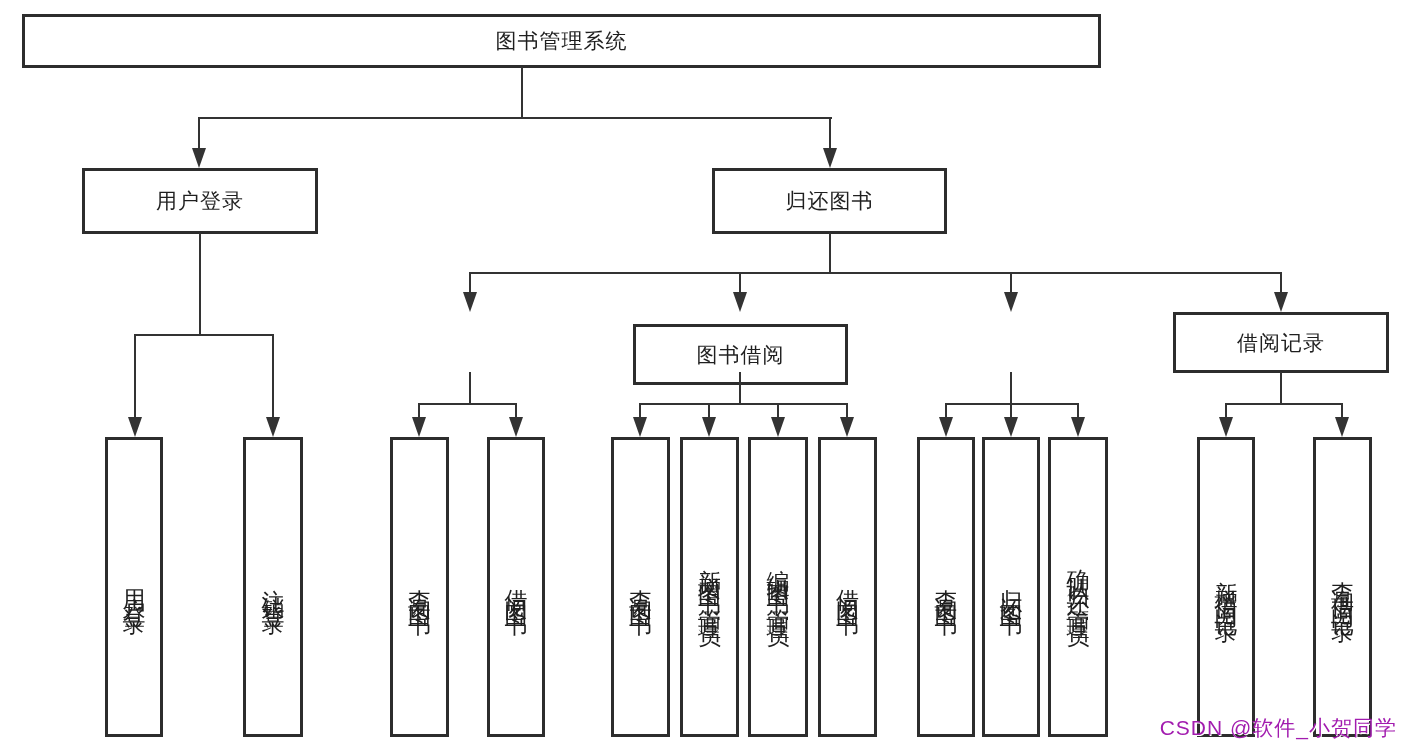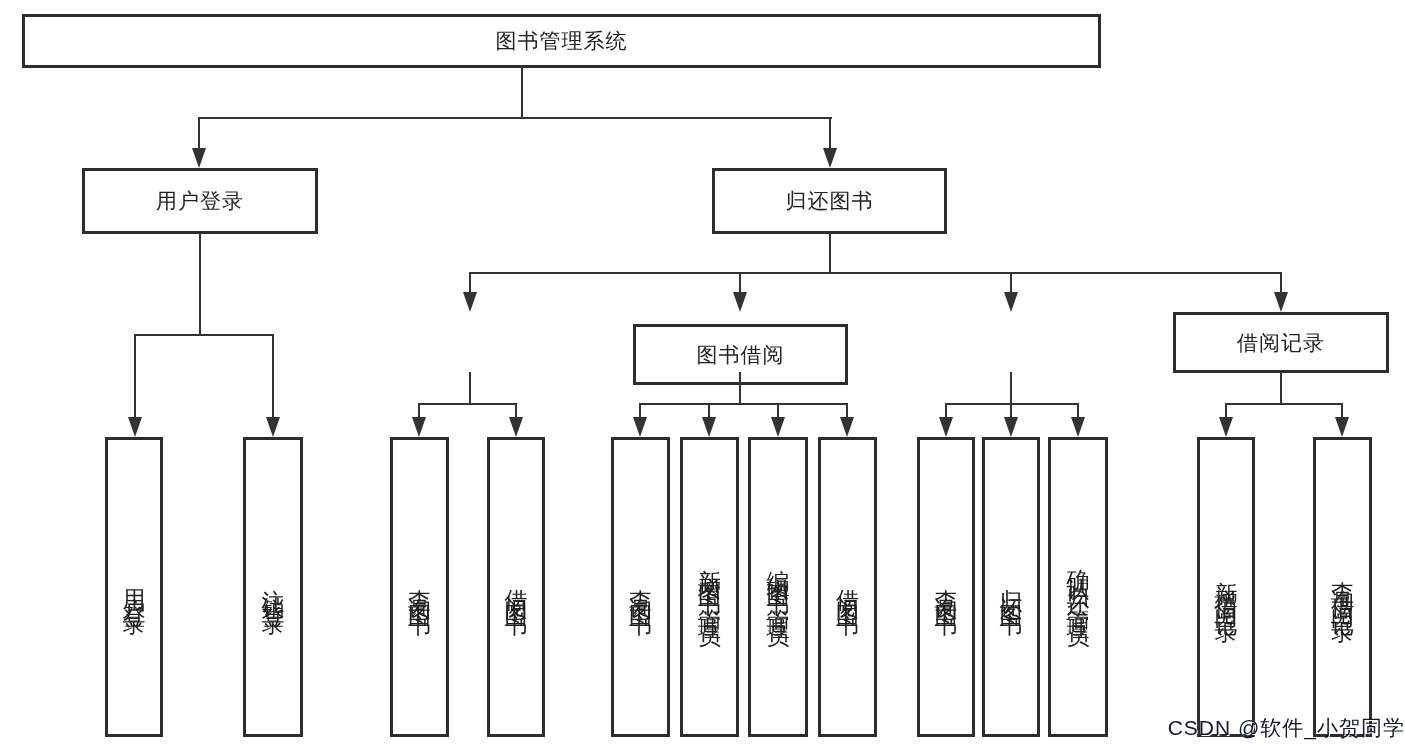--- a/index.html
+++ b/index.html
@@ -19,22 +19,22 @@
   }
   .hline,.vline{position:absolute;background:#333333;}
   .hline{height:2px;}
   .vline{width:2px;}
   .arr{
     position:absolute;width:0;height:0;
     border-left:7px solid transparent;border-right:7px solid transparent;
     border-top:20px solid #333333;
   }
   .watermark{
-    position:absolute;right:0;bottom:5px;
-    font-size:21px;color:#0f172a;letter-spacing:1px;
+    position:absolute;right:8px;bottom:5px;
+    font-size:21px;color:#a21caf;letter-spacing:1px;
     text-shadow:1px 1px 0 #ffffff;
     text-align:center;
   }
 </style>
 </head>
 <body>
 
 <div class="stage">
 
   <div class="box" style="left:22px;top:14px;width:1079px;height:54px;">

